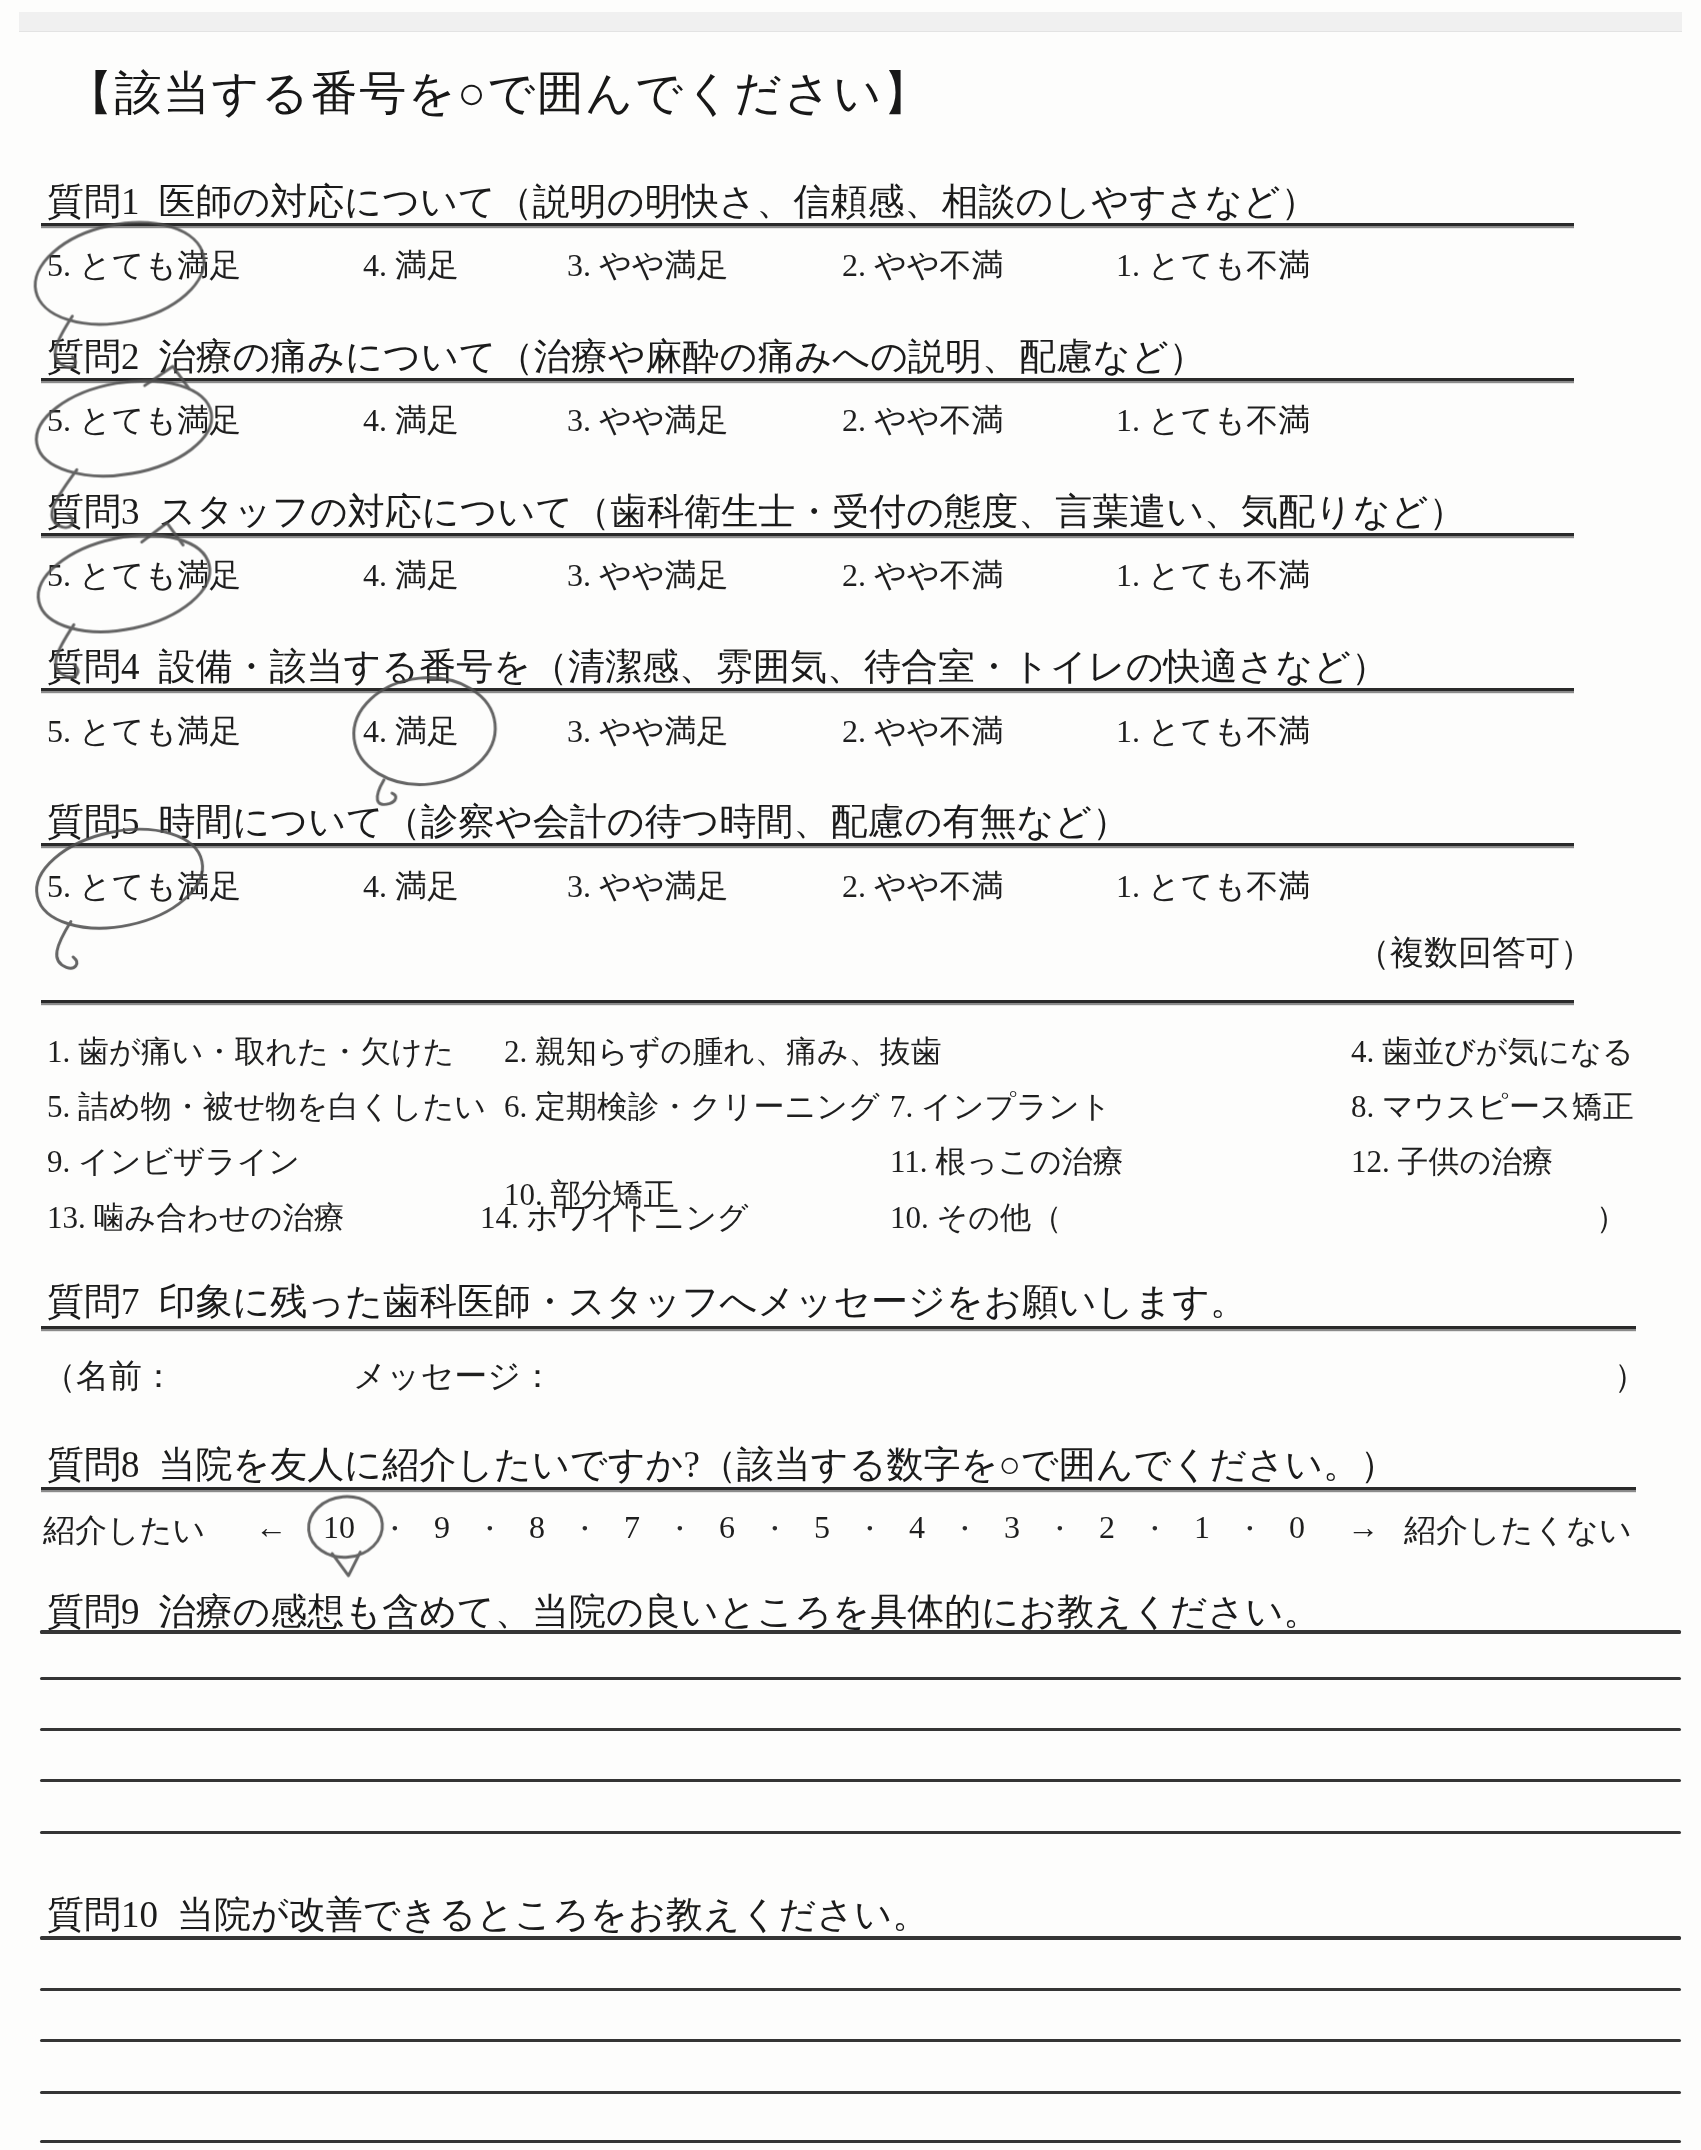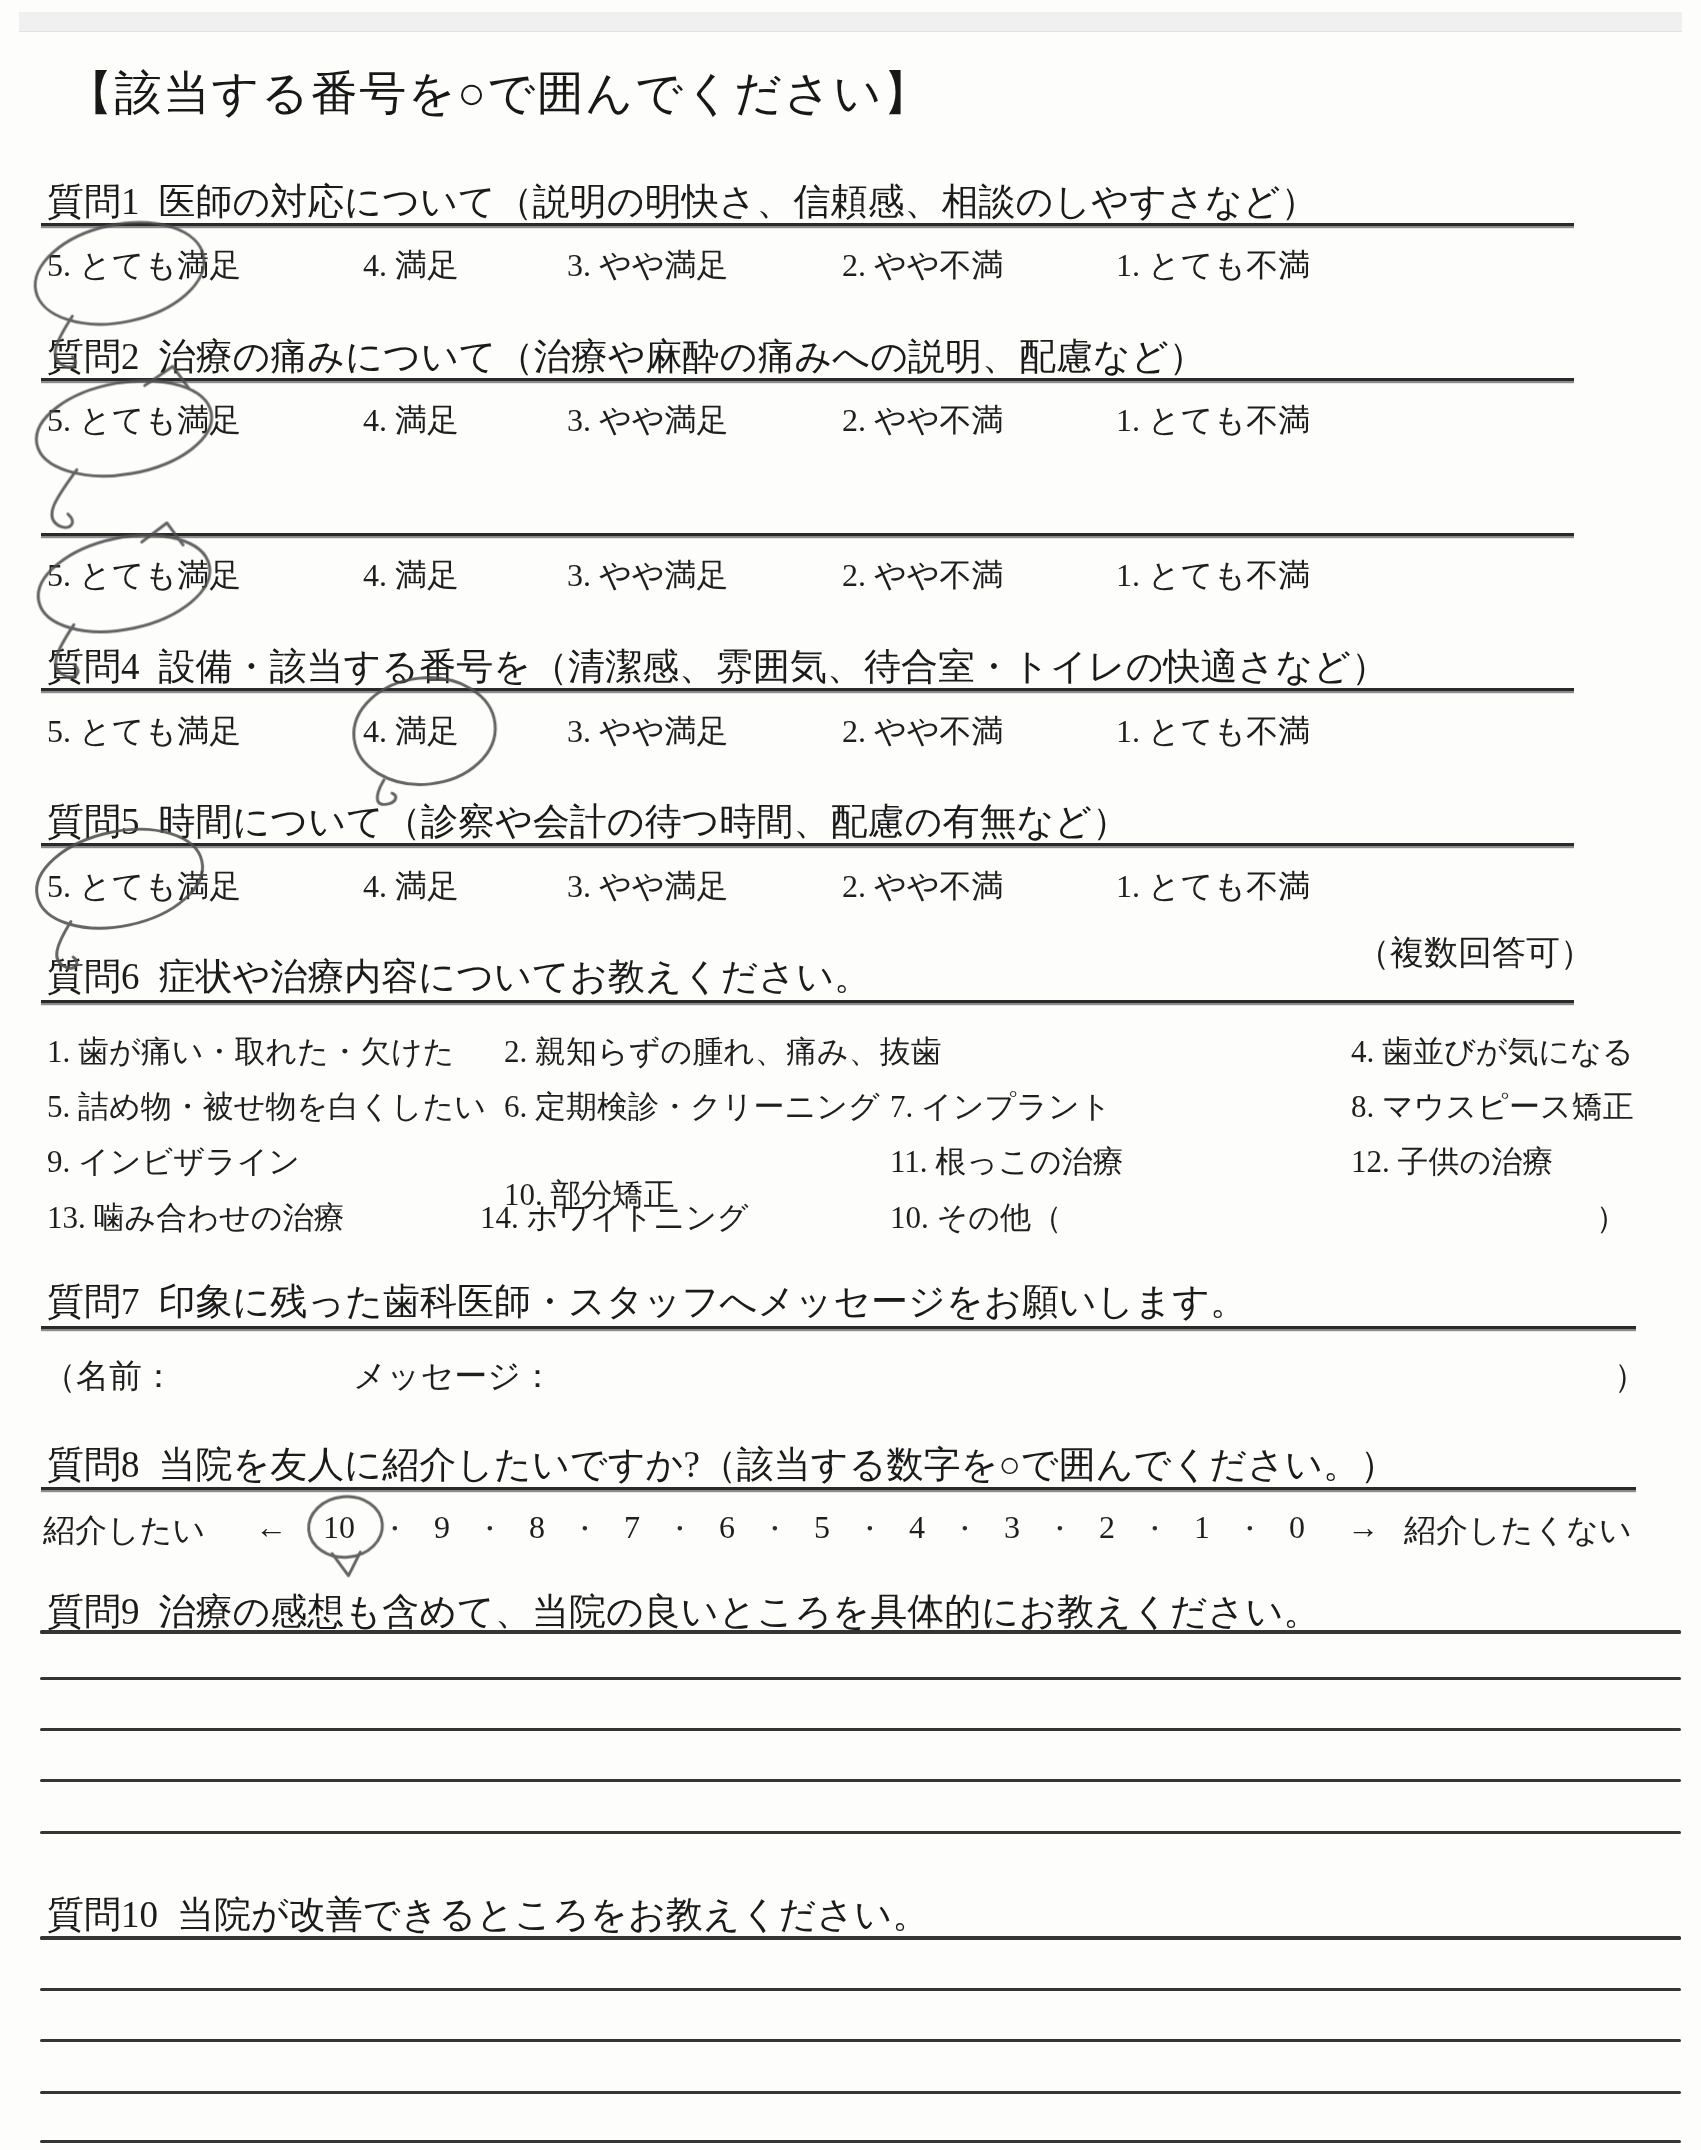--- a/index.html
+++ b/index.html
@@ -58,20 +58,23 @@
   </div>
   <div class="rule" style="top:378px"></div>
   <div class="opt-row" style="top:399px">
     <span class="opt" style="left:47px">5. とても満足</span>
     <span class="opt" style="left:363px">4. 満足</span>
     <span class="opt" style="left:567px">3. やや満足</span>
     <span class="opt" style="left:842px">2. やや不満</span>
     <span class="opt" style="left:1116px">1. とても不満</span>
   </div>
 
+  <div class="q-title" style="top:487px">
+    <span class="q-label">質問3</span><span>スタッフの対応について（歯科衛生士・受付の態度、言葉遣い、気配りなど）</span>
+  </div>
   <div class="rule" style="top:533px"></div>
   <div class="opt-row" style="top:554px">
     <span class="opt" style="left:47px">5. とても満足</span>
     <span class="opt" style="left:363px">4. 満足</span>
     <span class="opt" style="left:567px">3. やや満足</span>
     <span class="opt" style="left:842px">2. やや不満</span>
     <span class="opt" style="left:1116px">1. とても不満</span>
   </div>
 
   <div class="q-title" style="top:642px">
@@ -91,23 +94,20 @@
   </div>
   <div class="rule" style="top:843px"></div>
   <div class="opt-row" style="top:865px">
     <span class="opt" style="left:47px">5. とても満足</span>
     <span class="opt" style="left:363px">4. 満足</span>
     <span class="opt" style="left:567px">3. やや満足</span>
     <span class="opt" style="left:842px">2. やや不満</span>
     <span class="opt" style="left:1116px">1. とても不満</span>
   </div>
 
-  <div class="q-title" style="top:952px">
-    <span class="q-label">質問6</span><span>症状や治療内容についてお教えください。</span>
-  </div>
   <div class="q6-note" style="top:930px">（複数回答可）</div>
   <div class="rule" style="top:1000px"></div>
 
   <span class="grid-item" style="left:47px;top:1031px">1. 歯が痛い・取れた・欠けた</span>
   <span class="grid-item" style="left:504px;top:1031px">2. 親知らずの腫れ、痛み、抜歯</span>
   <span class="grid-item" style="left:1351px;top:1031px">4. 歯並びが気になる</span>
   <span class="grid-item" style="left:47px;top:1086px">5. 詰め物・被せ物を白くしたい</span>
   <span class="grid-item" style="left:504px;top:1086px">6. 定期検診・クリーニング</span>
   <span class="grid-item" style="left:890px;top:1086px">7. インプラント</span>
   <span class="grid-item" style="left:1351px;top:1086px">8. マウスピース矯正</span>

